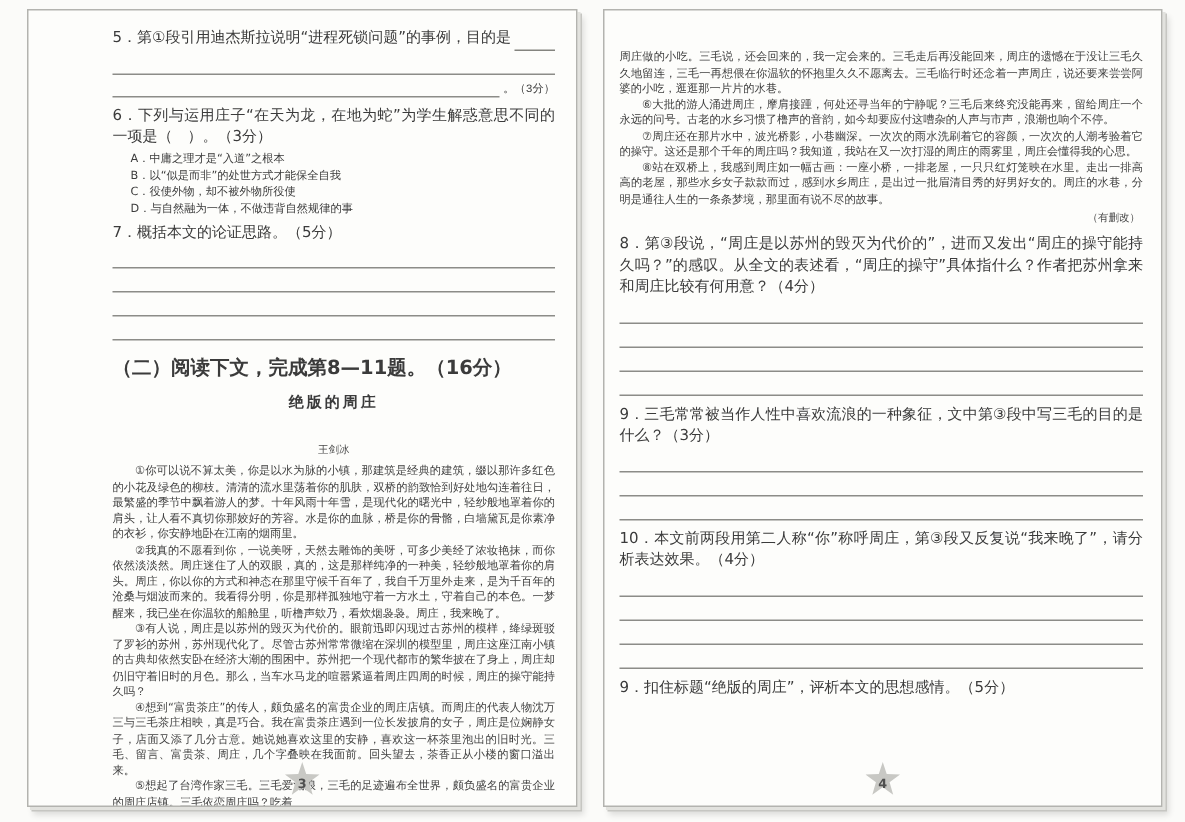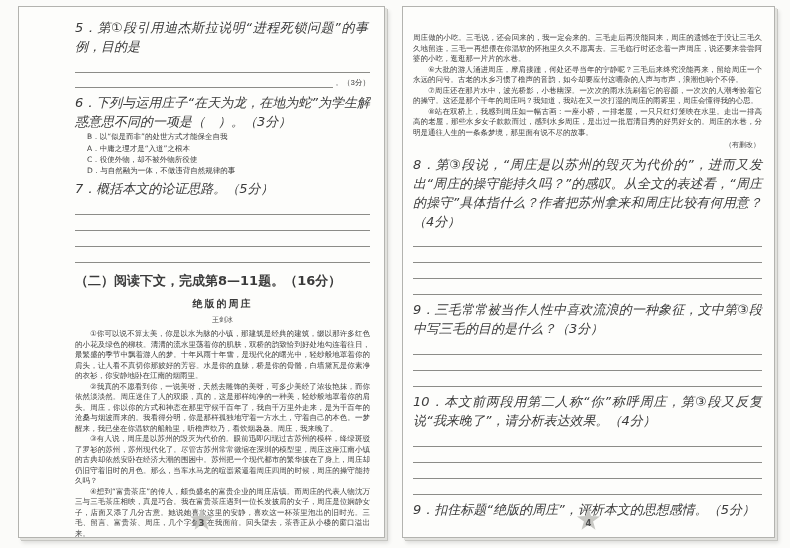--- a/index.html
+++ b/index.html
@@ -15,31 +15,31 @@
     background:#fdfdfb;
     border:1px solid #b3b3af;
     box-shadow:2px 2px 0 #e2e2de,3px 3px 0 #c6c6c2,4px 5px 4px rgba(0,0,0,.12);
     box-sizing:border-box;
     overflow:hidden;
     color:#3b3b3b;
   }
   .page.left{left:18px;width:367px;padding:10px 14px 8px 56px;}
   .page.right{left:402px;width:373px;padding:26px 12px 8px 10px;}
 
-  .q{font-size:13px;line-height:1.45;text-align:justify;font-style:italic;}
+  .q{font-size:10px;line-height:1.45;text-align:justify;}
   .qrow{display:flex;align-items:flex-end;margin-top:2px;}
   .qrow .fill{flex:1;border-bottom:1px solid #84847f;height:9px;margin-left:2px;}
   .ansline{height:15px;border-bottom:1px solid #8c8c88;}
   .ansrow{display:flex;align-items:flex-end;height:15px;border-bottom:0;}
   .ansrow .fill2{flex:1;border-bottom:1px solid #8c8c88;height:14px;}
   .ansrow .suffix{font-size:7.5px;line-height:1.2;margin-left:2px;white-space:nowrap;font-family:Liberation Mono, monospace;}
   .opt{font-size:7.5px;line-height:1.5;margin-left:12px;}
   .sec{font-size:13px;font-weight:bold;margin-top:9px;}
   .essay-title{font-size:10px;font-weight:bold;text-align:center;margin-top:7px;letter-spacing:2px;}
-  .essay-author{font-size:7px;text-align:center;margin-top:4px;margin-bottom:4px;color:#4a4a4a;font-family:Liberation Serif, serif;}
+  .essay-author{font-size:7px;text-align:center;margin-top:20px;margin-bottom:4px;color:#4a4a4a;font-family:Liberation Serif, serif;}
   .para{font-size:7.5px;line-height:1.4;text-align:justify;text-indent:2em;color:#414141;}
   .para.noindent{text-indent:0;}
   .note{font-size:7px;text-align:right;margin:2px 2px 4px 0;color:#4a4a4a;}
   .mt4{margin-top:4px;} .mt6{margin-top:6px;}
 
   .badge{position:absolute;bottom:5px;left:50%;transform:translateX(-50%);width:24px;height:24px;}
   .badge .star{
     position:absolute;inset:0;
     background:#c8c8c4;
     clip-path:polygon(50% 0%,61% 33%,98% 35%,69% 56%,79% 91%,50% 70%,21% 91%,31% 56%,2% 35%,39% 33%);
@@ -60,22 +60,22 @@
       <span>5．第①段引用迪杰斯拉说明“进程死锁问题”的事例，目的是</span>
       <span class="fill"></span>
     </div>
     <div class="ansline"></div>
     <div class="ansrow">
       <span class="fill2"></span>
       <span class="suffix">。（3分）</span>
     </div>
 
     <div class="q mt6">6．下列与运用庄子“在天为龙，在地为蛇”为学生解惑意思不同的一项是（　）。（3分）</div>
+    <div class="opt">A．中庸之理才是“入道”之根本</div>
     <div class="opt">B．以“似是而非”的处世方式才能保全自我</div>
-    <div class="opt">A．中庸之理才是“入道”之根本</div>
     <div class="opt">C．役使外物，却不被外物所役使</div>
     <div class="opt">D．与自然融为一体，不做违背自然规律的事</div>
 
     <div class="q mt4">7．概括本文的论证思路。（5分）</div>
     <div class="ansline"></div>
     <div class="ansline"></div>
     <div class="ansline"></div>
     <div class="ansline"></div>
 
     <div class="sec">（二）阅读下文，完成第8—11题。（16分）</div>

